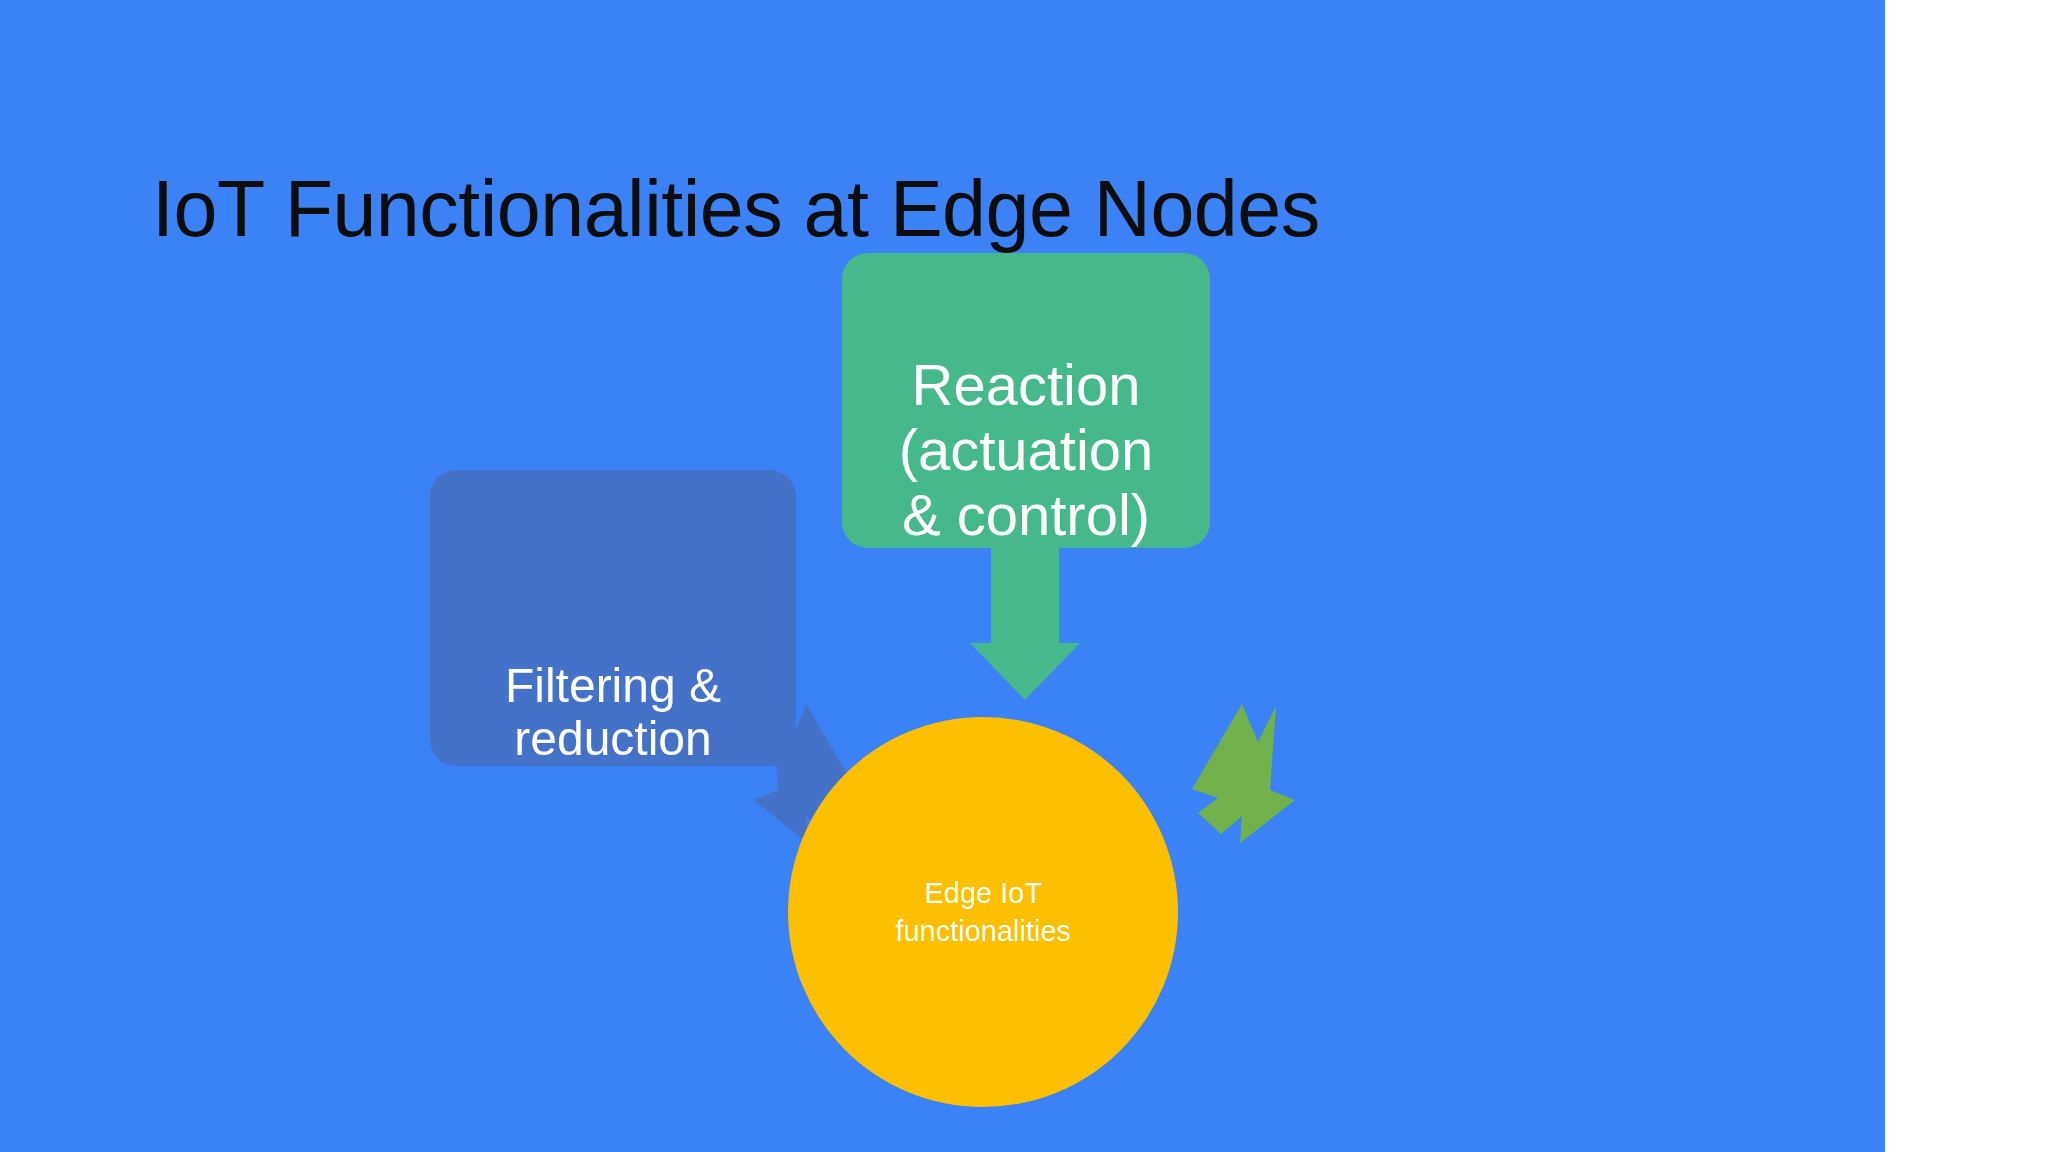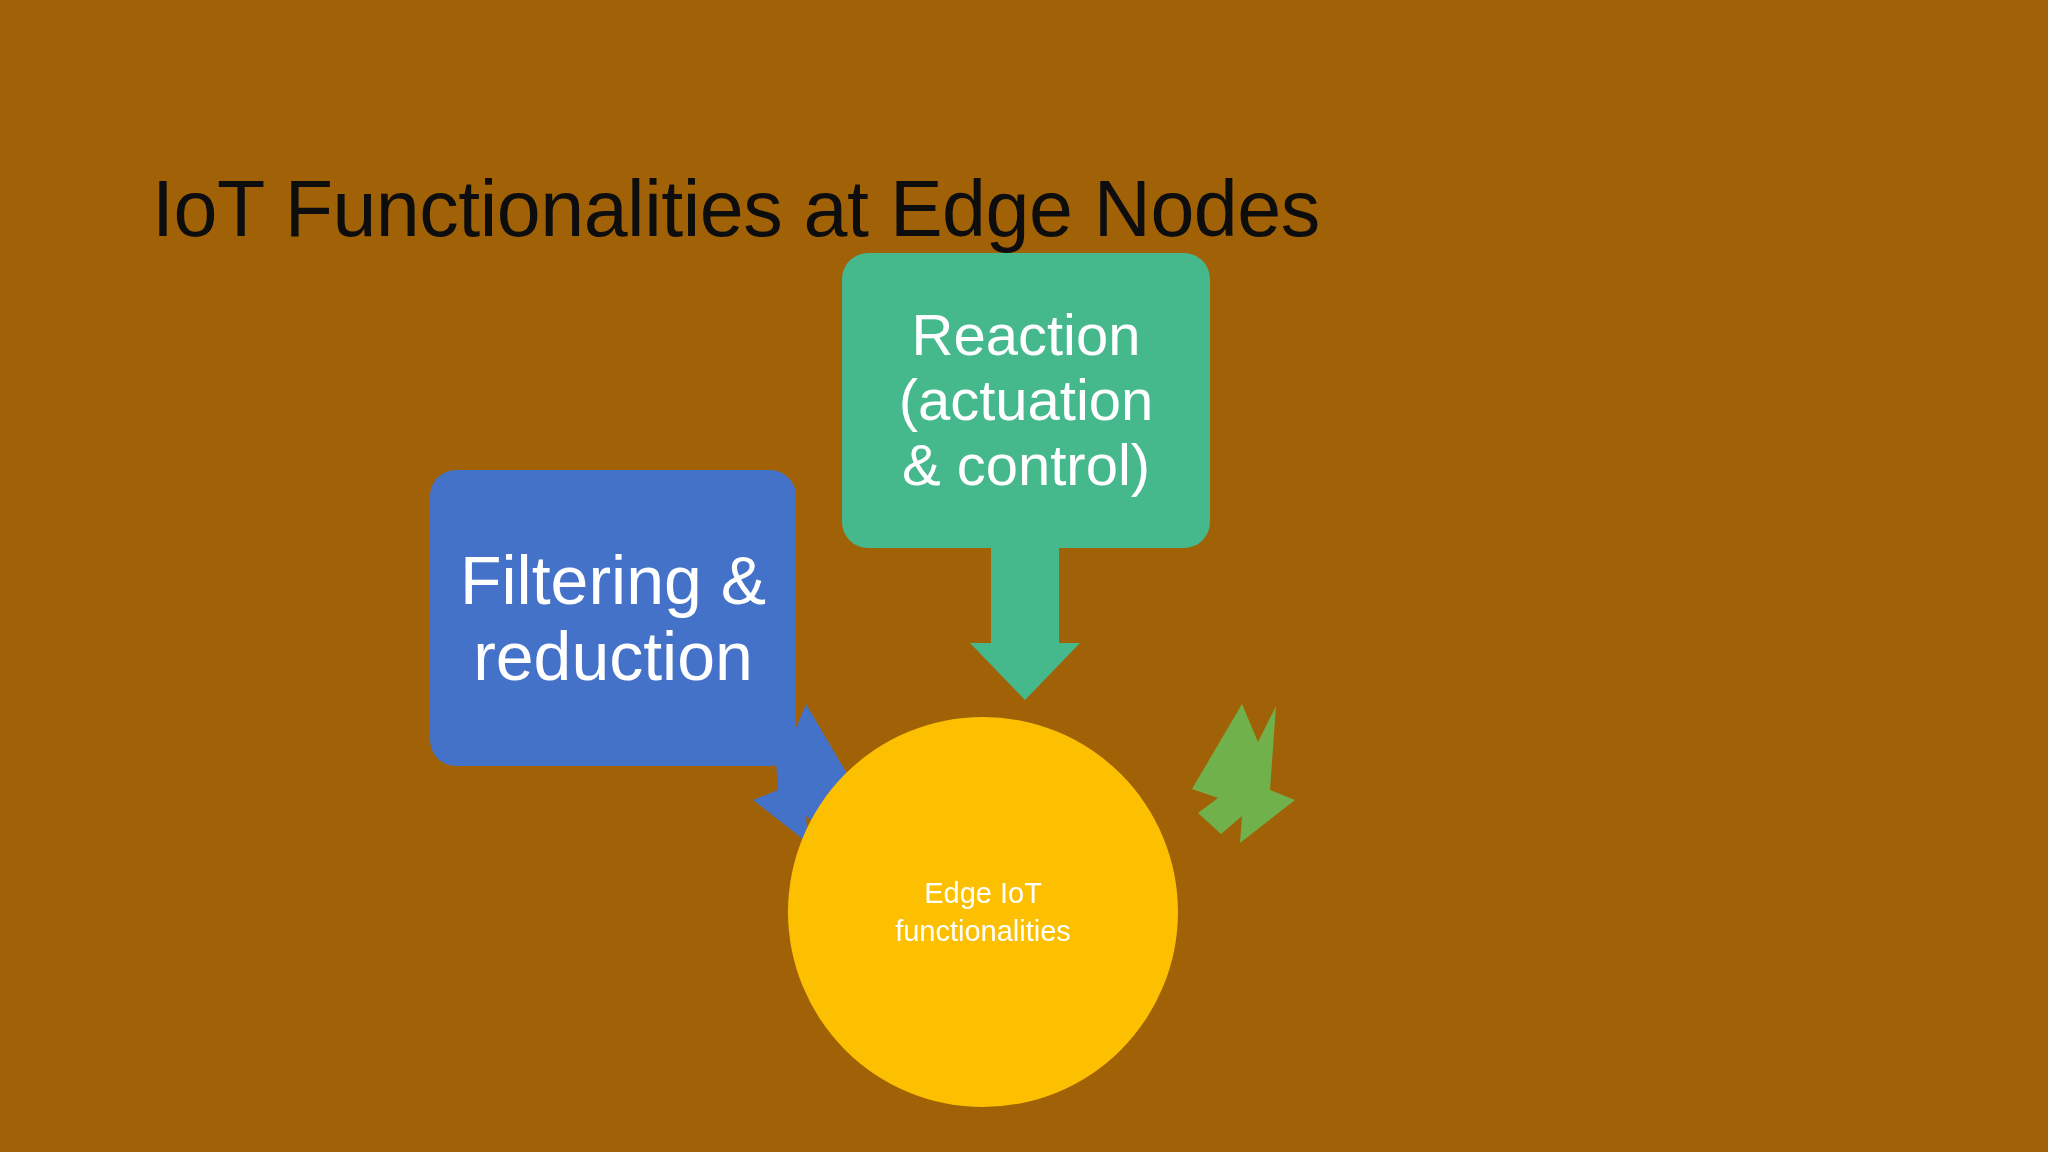--- a/index.html
+++ b/index.html
@@ -12,23 +12,23 @@
     height: 1152px;
     position: relative;
     overflow: hidden;
     font-family: "Liberation Sans", "DejaVu Sans", sans-serif;
     -webkit-font-smoothing: antialiased;
   }
 
   .slide {
     position: absolute;
     left: 0; top: 0;
-    width: 2048px;
+    width: 1885px;
     height: 1152px;
-    background: #a16207;
+    background: #3b82f6;
   }
 
   
   .slide-title {
     position: absolute;
     left: 152px;
     top: 116px;
     width: 1600px;
     font-size: 79px;
     line-height: 1.0;
@@ -37,40 +37,40 @@
     letter-spacing: -0.5px;
     white-space: nowrap;
   }
 
   
   .node-box {
     position: absolute;
     border-radius: 26px;
     box-sizing: border-box;
     display: flex;
-    align-items: center;
+    align-items: flex-end;
     justify-content: center;
     text-align: center;
     color: #ffffff;
     font-weight: 400;
   }
   .node-box .node-label {
     display: block;
     width: 100%;
     padding: 0 6px;
     white-space: pre-line;
   }
 
   #box-filtering {
     left: 430px;
     top: 470px;
     width: 366px;
     height: 296px;
     background: #4472c8;
-    font-size: 68px;
+    font-size: 48px;
     line-height: 1.12;
   }
 
   #box-reaction {
     left: 842px;
     top: 253px;
     width: 368px;
     height: 295px;
     background: #45b88c;
     font-size: 58px;

